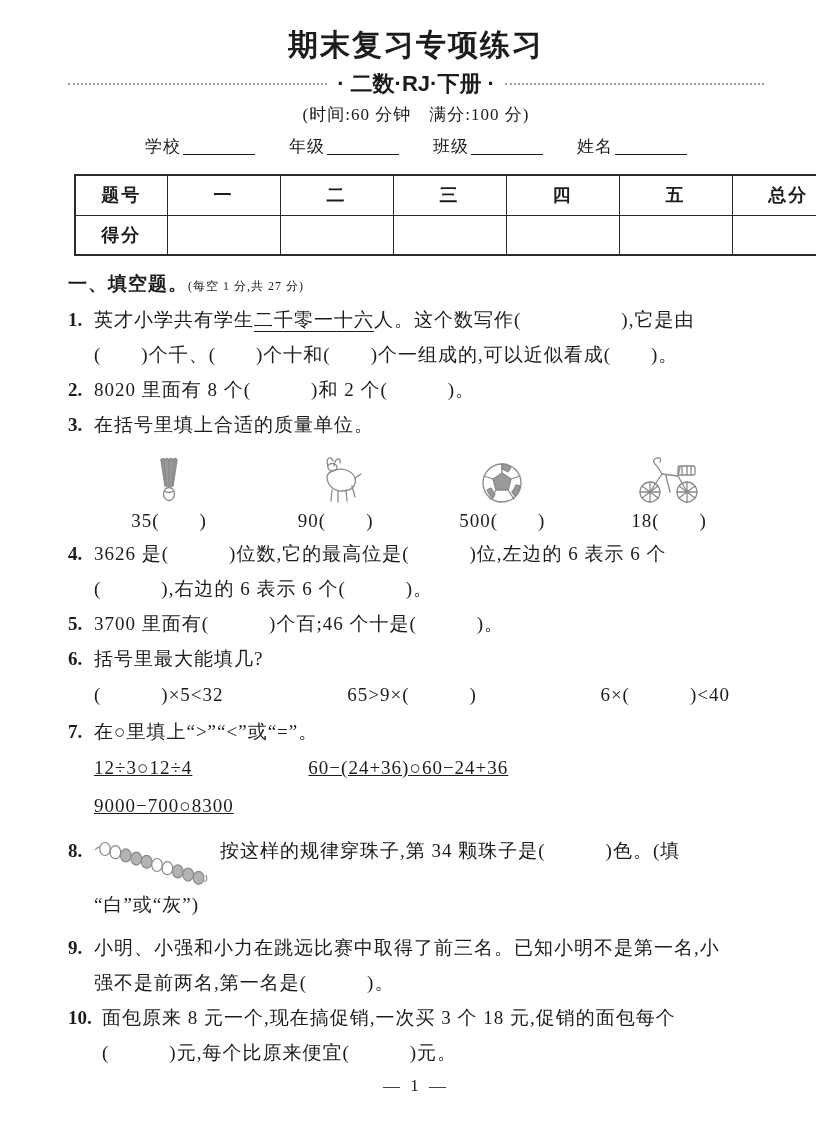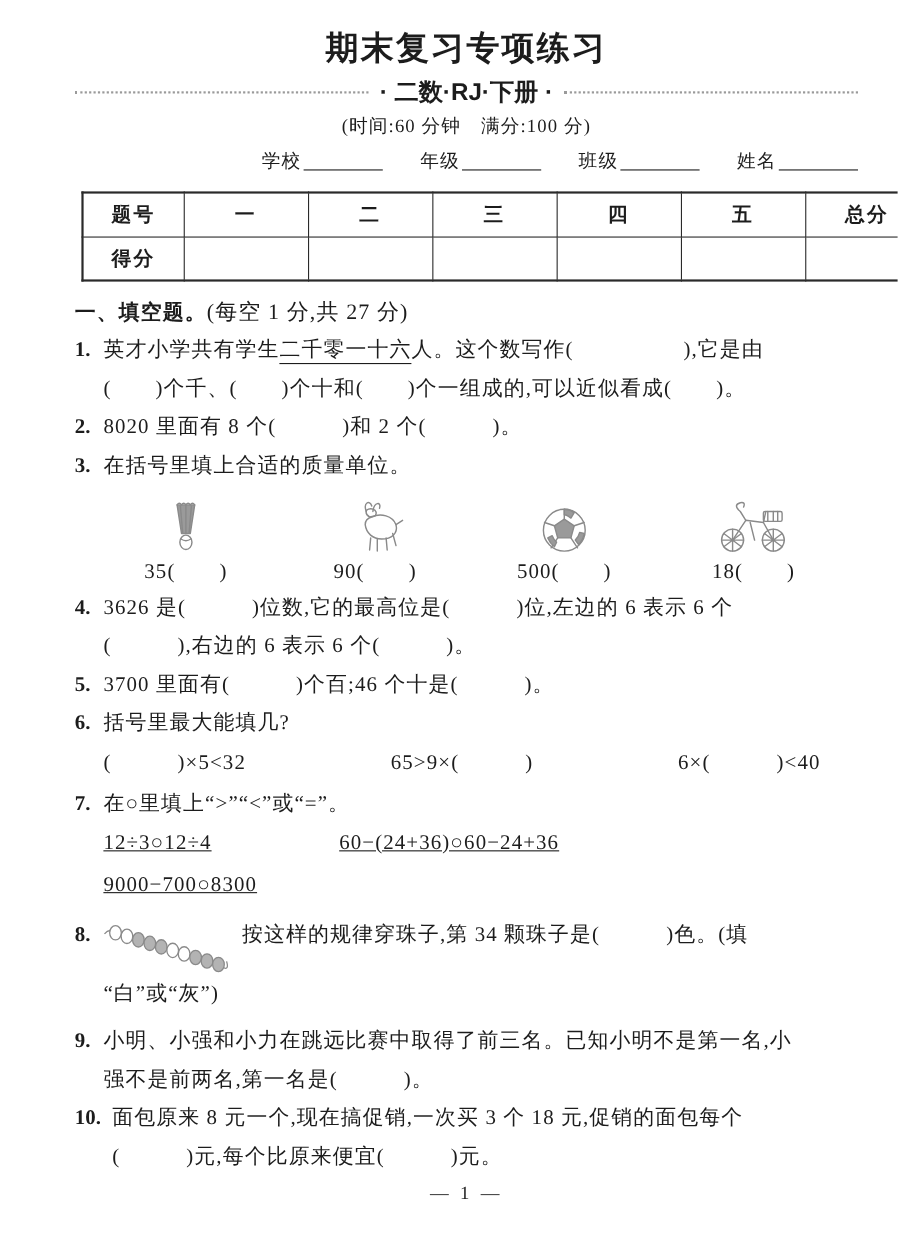--- a/index.html
+++ b/index.html
@@ -5,42 +5,42 @@
   * { margin: 0; padding: 0; box-sizing: border-box; }
   html, body { background: #ffffff; }
   body {
     width: 816px; height: 1145px;
     margin: 0 auto;
     font-family: "Liberation Serif", "DejaVu Serif", serif;
     color: #1c1c1c;
     overflow: hidden;
     position: relative;
   }
-  .page { padding: 24px 36px 0 68px; }
+  .page { padding: 24px 52px 0 68px; }
 
   
   .title1 {
     text-align: center; font-family: "Liberation Sans", "DejaVu Sans", sans-serif;
     font-weight: 700; font-size: 30px; line-height: 42px; letter-spacing: 2px;
   }
   .title2 {
     text-align: center; font-family: "Liberation Sans", "DejaVu Sans", sans-serif;
     font-weight: 700; font-size: 31px; line-height: 46px; letter-spacing: 1px;
   }
   .edition-row {
     display: flex; align-items: center; margin: 8px 0 0 0; height: 20px;
   }
   .edition-row .dotline { flex: 1; border-top: 2px dotted #9a9a9a; height: 0; }
   .edition-label {
     font-family: "Liberation Sans", "DejaVu Sans", sans-serif;
     font-weight: 700; font-size: 22px; padding: 0 10px; white-space: nowrap;
   }
   .meta-line { text-align: center; font-size: 17px; line-height: 34px; margin-top: 4px; letter-spacing: 1px; }
   .fields-line {
-    display: flex; justify-content: flex-end; gap: 34px;
+    display: flex; justify-content: center; gap: 34px;
     font-size: 17px; line-height: 30px; letter-spacing: 1px;
   }
   .blank-line {
     display: inline-block; width: 72px; border-bottom: 1px solid #1c1c1c;
     height: 20px; vertical-align: -3px; margin-left: 2px;
   }
 
   
   table.score {
     border-collapse: collapse; margin: 12px 0 12px 6px;
@@ -50,21 +50,21 @@
   table.score td {
     border: 1px solid #2a2a2a; height: 40px; text-align: center;
     font-size: 18px; font-weight: 700; letter-spacing: 2px;
   }
   table.score { border: 2px solid #2a2a2a; }
   table.score col.c0 { width: 92px; }
 
   
   .section-head { margin-top: 12px; font-size: 19px; line-height: 32px; }
   .section-head .sec-title { font-family: "Liberation Sans", "DejaVu Sans", sans-serif; font-weight: 700; letter-spacing: 1px; }
-  .section-head .sec-note { font-size: 20px; letter-spacing: 1px; text-align: right; }
+  .section-head .sec-note { font-size: 12px; letter-spacing: 1px; text-align: right; }
 
   .q { position: relative; padding-left: 26px; font-size: 19px; line-height: 35px; letter-spacing: 1px; }
   .q .qnum {
     position: absolute; left: 0; top: 0;
     font-weight: 700; letter-spacing: 0;
   }
   .q.q10 { padding-left: 34px; }
   .u { border-bottom: 1px solid #1c1c1c; padding-bottom: 1px; }
 
   

